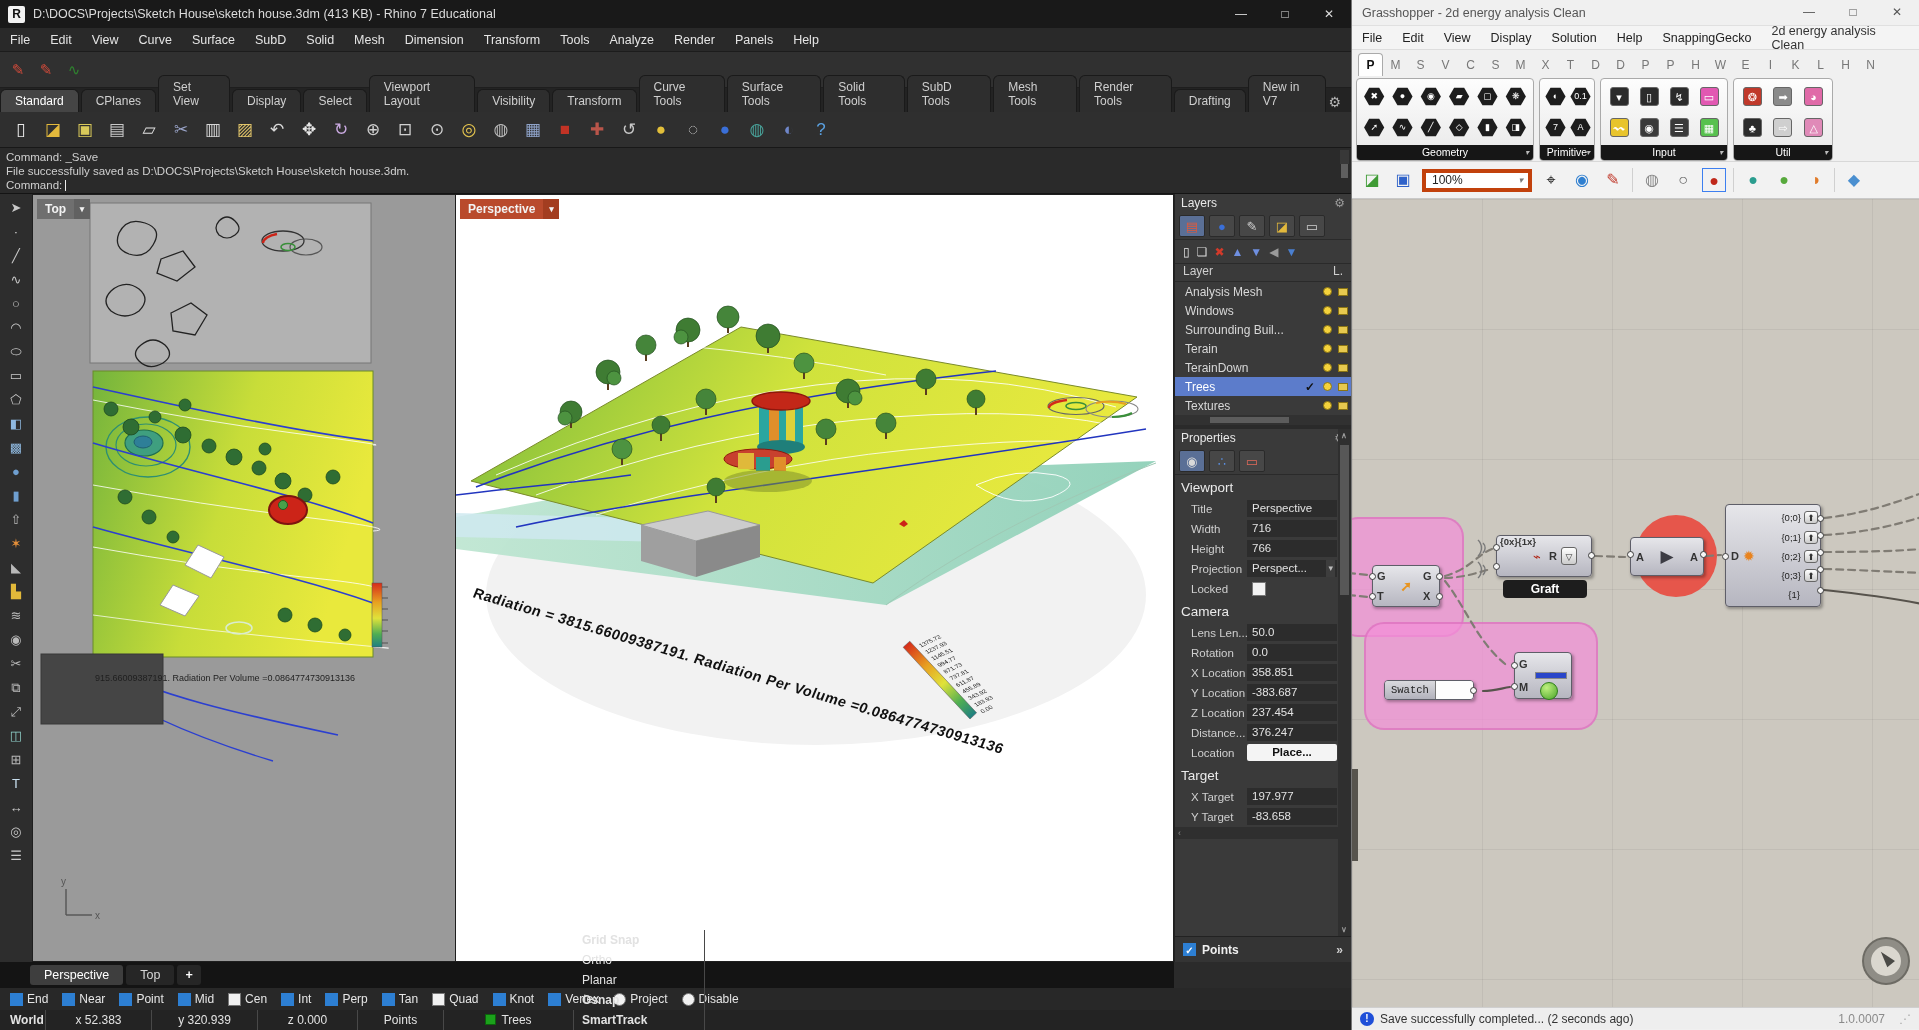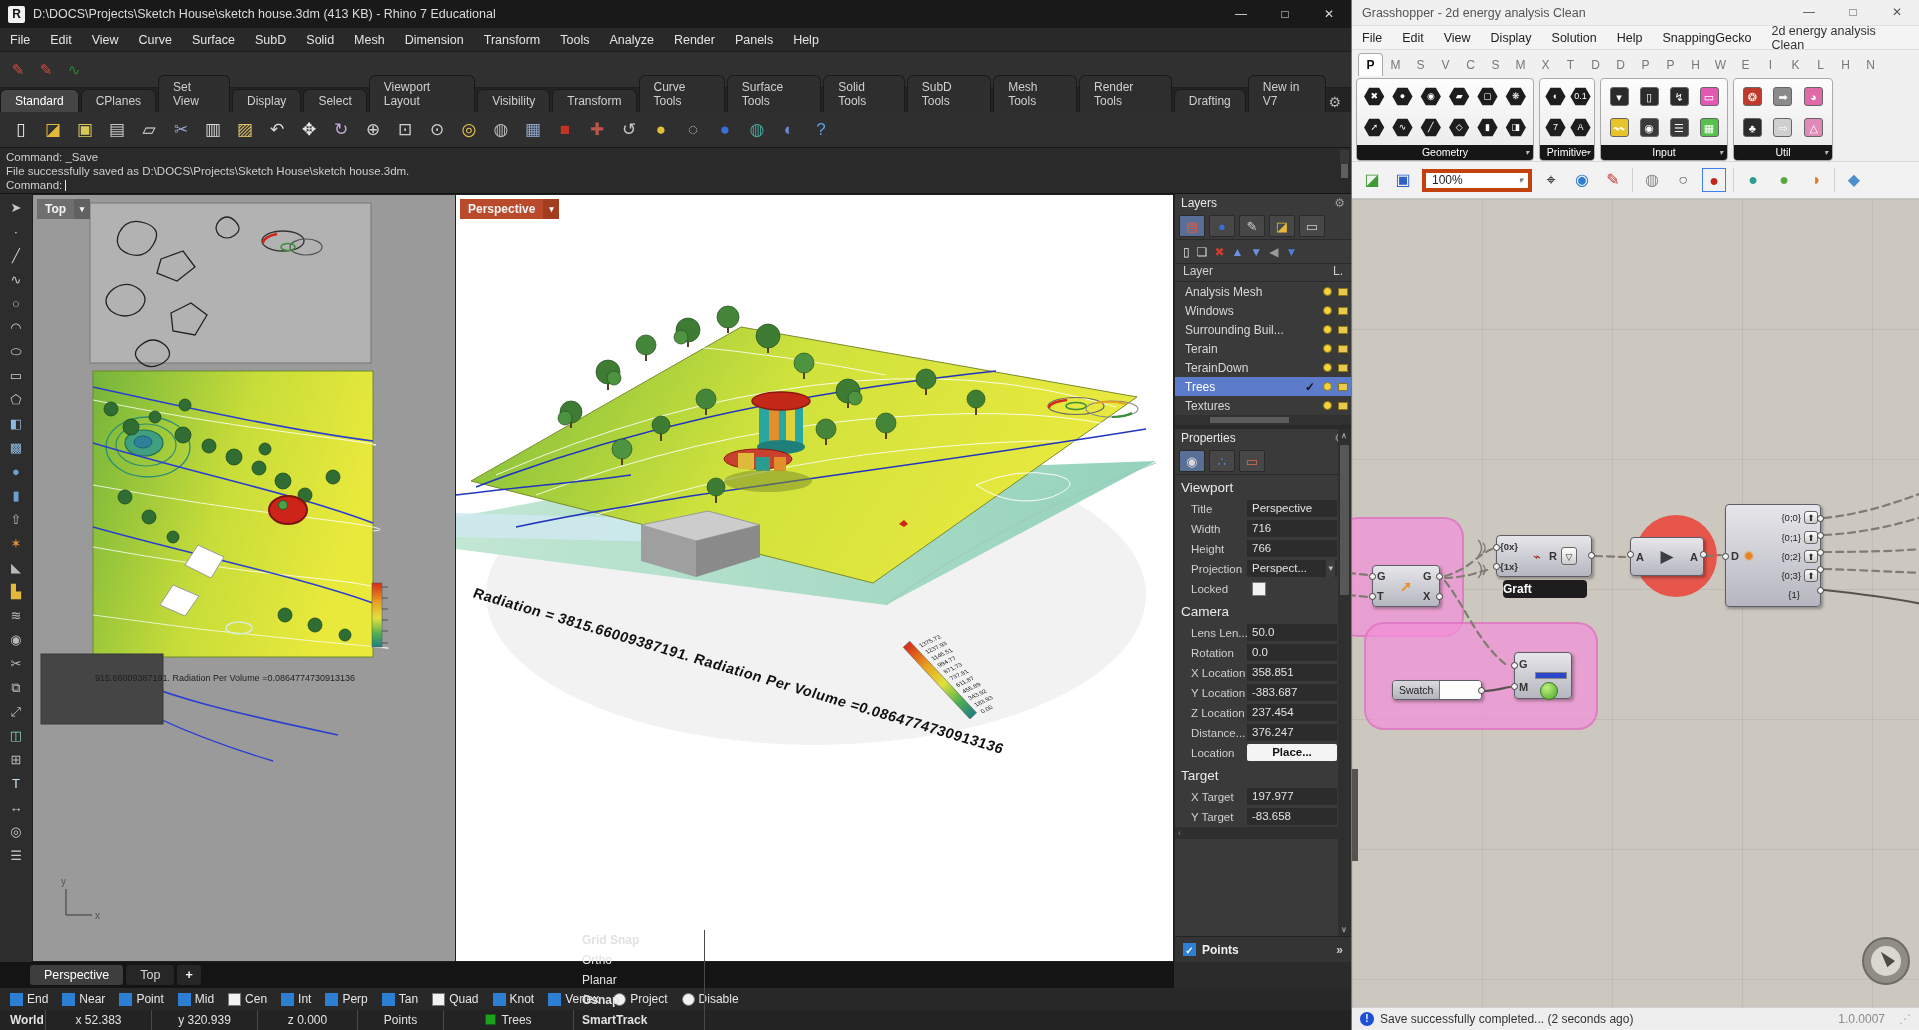--- a/index.html
+++ b/index.html
@@ -141,21 +141,21 @@
       linear-gradient(rgba(0,0,0,0.055) 1px, transparent 1px),
       linear-gradient(90deg, rgba(0,0,0,0.055) 1px, transparent 1px);
     background-size:130px 130px; }
   .ggroup { position:absolute; background:rgba(242,143,216,0.72); border:2px solid rgba(214,102,182,0.55); border-radius:20px; }
   .gwires { position:absolute; inset:0; pointer-events:none; }
   .redcircle { position:absolute; left:283px; top:316px; width:82px; height:82px; border-radius:50%; background:#e6564b; }
   .node { position:absolute; background:linear-gradient(#e6e6ea,#b6b6c0); border:1px solid #5e5e68; border-radius:4px;
     box-shadow:1.5px 2px 3px rgba(0,0,0,0.3); font-size:11px; color:#222; display:flex; align-items:center; }
   .nlab { font-weight:bold; color:#333; }
   .port { position:absolute; width:7px; height:7px; background:#f6f6f6; border:1.5px solid #3c3c3c; border-radius:50%; }
-  .ncap { position:absolute; background:#1d1d1d; color:#fff; font-size:12px; font-weight:bold; text-align:left; border-radius:4px; line-height:18px; }
+  .ncap { position:absolute; background:#1d1d1d; color:#fff; font-size:12px; font-weight:bold; text-align:center; border-radius:4px; line-height:18px; }
   .upbtn { display:inline-block; width:14px; height:13px; background:linear-gradient(#fff,#ccc); border:1px solid #666; border-radius:3px; font-size:9px; line-height:13px; text-align:center; color:#333; }
   .gh-status { height:22px; background:#eeeeee; border-top:1px solid #cfcfcf; display:flex; align-items:center; font-size:12px; color:#333; padding:0 8px; gap:6px; }
   .info-ic { width:14px; height:14px; border-radius:50%; background:#1f4fd8; color:#fff; font-size:10px; font-weight:bold; text-align:center; line-height:14px; }
   .gh-status .ver { margin-left:auto; color:#8a8a8a; }
   .gh-grip { color:#aaa; margin-left:8px; }
   .compass { position:absolute; left:512px; top:740px; width:44px; height:44px; border-radius:50%;
     background:#dad7cf; border:7px solid #8f8d86; box-shadow:0 0 0 2px #6d6b64; }
   .compass::after { content:""; position:absolute; left:10px; top:4px; width:0; height:0;
     border-left:5px solid transparent; border-right:5px solid transparent; border-bottom:16px solid #4a4a46; transform:rotate(-40deg); }
   .lsliver { position:absolute; left:0; top:570px; width:6px; height:92px; background:#57544d; }
@@ -983,21 +983,21 @@
           <span class="nlab">G</span>
             <span class="nlab">X</span>
         </div>
         <span class="port" style="left:-4px; top:7px;"></span>
         <span class="port" style="left:-4px; top:27px;"></span>
         <span class="port" style="right:-4px; top:7px;"></span>
         <span class="port" style="right:-4px; top:27px;"></span>
       </div>
 
       <div class="node" style="left:144px; top:336px; width:96px; height:42px;">
-        <div style="width:30px; display:flex; flex-direction:column; justify-content:space-around; height:100%; padding-left:3px; font-size:9.5px;">
+        <div style="width:30px; display:flex; flex-direction:row; justify-content:space-around; height:100%; padding-left:3px; font-size:9.5px;">
           <span class="nlab">{0x}</span>
             <span class="nlab">{1x}</span>
         </div>
         <div style="width:20px; text-align:center; font-size:13px; color:#b02818;">⌁</div>
         <span class="nlab" style="padding:0 2px;">R</span>
         <span class="upbtn" style="width:16px;height:18px;line-height:18px;margin-left:2px;">▽</span>
         <span class="port" style="left:-4px; top:8px;"></span>
         <span class="port" style="left:-4px; top:27px;"></span>
         <span class="port" style="right:-4px; top:16px;"></span>
         <div class="ncap" style="left:6px; top:44px; width:84px; height:18px;">Graft</div>
@@ -1036,21 +1036,21 @@
             </div>
         </div>
         <span class="port" style="left:-4px; top:48px;"></span>
         <span class="port" style="right:-4px; top:10px;"></span>
         <span class="port" style="right:-4px; top:27px;"></span>
         <span class="port" style="right:-4px; top:44px;"></span>
         <span class="port" style="right:-4px; top:61px;"></span>
         <span class="port" style="right:-4px; top:82px;"></span>
       </div>
 
-      <div class="node" style="left:40px; top:481px; width:90px; height:20px; padding:0;">
+      <div class="node" style="left:32px; top:481px; width:90px; height:20px; padding:0;font-family:Liberation Mono, monospace;">
         <span style="background:linear-gradient(#dadade,#b2b2bc); height:100%; line-height:18px; padding:0 6px; border-right:1px solid #777; border-radius:3px 0 0 3px; font-size:10.5px;">Swatch</span>
         <span style="flex:1; background:#fdfdfd; height:100%; border-radius:0 3px 3px 0;"></span>
         <span class="port" style="right:-4px; top:6px;"></span>
       </div>
 
       <div class="node" style="left:162px; top:453px; width:58px; height:47px;">
         <div style="width:16px; display:flex; flex-direction:column; justify-content:space-around; height:100%; padding-left:4px;">
           <span class="nlab">G</span>
             <span class="nlab">M</span>
         </div>

